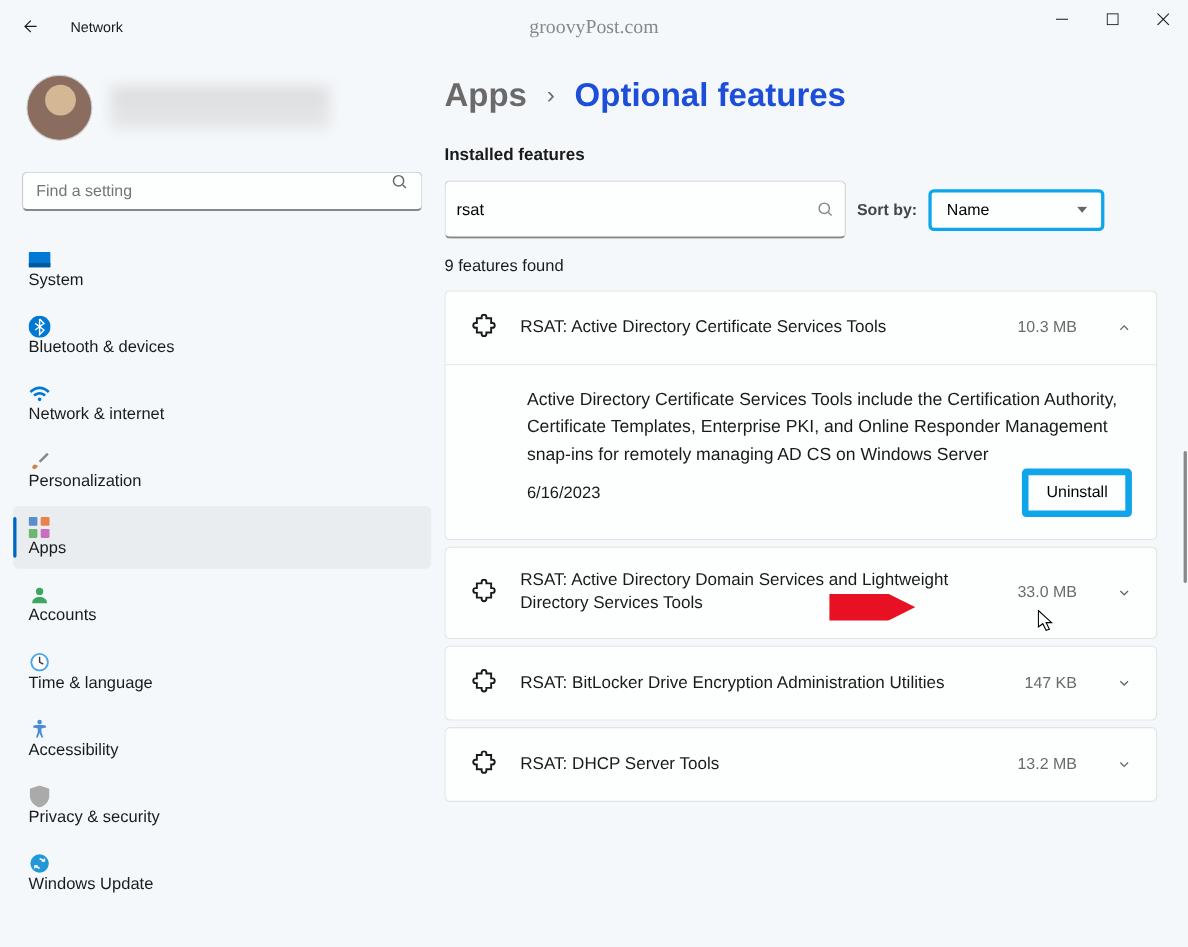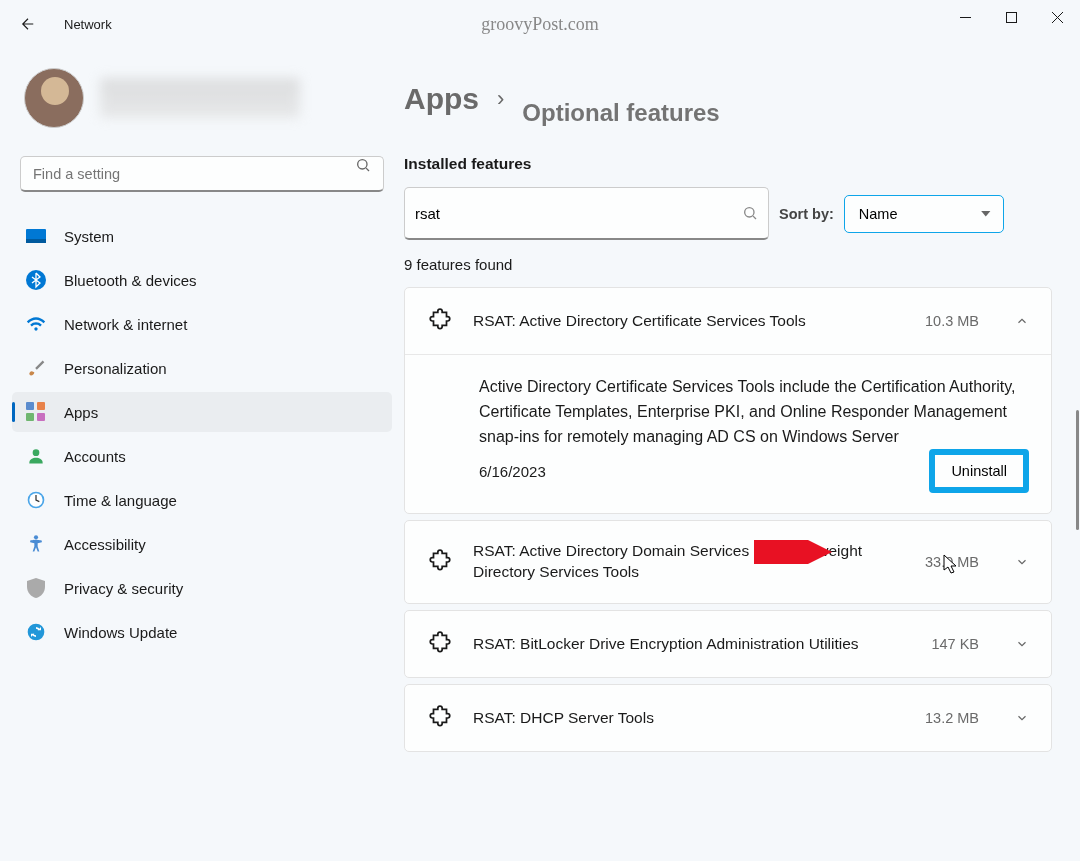--- a/index.html
+++ b/index.html
@@ -18,38 +18,38 @@
     .profile { display: flex; align-items: center; padding: 20px 12px 28px; gap: 16px; }
     .avatar { width: 60px; height: 60px; border-radius: 50%; background: #8a6d5e; border: 1px solid #ccc; position: relative; overflow: hidden; }
     .avatar::after { content: ''; position: absolute; width: 28px; height: 28px; background: #d4b896; border-radius: 50%; top: 8px; left: 16px; }
     .profile-text { filter: blur(6px); width: 200px; height: 40px; background: linear-gradient(#ccc, #ddd); opacity: 0.6; }
     
     .search-box { margin: 0 8px 24px; height: 36px; border: 1px solid #ccc; border-bottom: 2px solid #888; border-radius: 5px; background: #fdfefe; display: flex; padding: 0 12px; }
     .search-box input { flex: 1; border: none; outline: none; background: transparent; font-size: 14.5px; color: #666; }
     .search-icon-small { width: 16px; height: 16px; }
     
     .nav { padding: 0 0px; }
-    .nav-item { display: flex; align-items: center; padding: 10px 14px; border-radius: 5px; cursor: pointer; margin-bottom: 4px; gap: 18px; position: relative; }
+    .nav-item { display: flex; padding: 10px 14px; border-radius: 5px; cursor: pointer; margin-bottom: 4px; position: relative; flex-direction: column; }
     .nav-item.active { background: #eaedf0; }
     .nav-item.active::before { content: ''; position: absolute; left: 0; top: 10px; bottom: 10px; width: 3px; background: #0067c0; border-radius: 2px; }
     .nav-icon { width: 20px; height: 20px; display: flex; align-items: center; justify-content: center; flex-shrink: 0; }
     .nav-label { font-size: 15px; color: #1a1a1a; }
     
     .main { flex: 1; padding: 22px 28px 0 0; overflow-y: auto; position: relative; }
     .breadcrumb { display: flex; align-items: center; gap: 18px; margin-bottom: 28px; }
     .bc-parent { font-size: 30px; font-weight: 600; color: #6a6a6a; }
     .bc-sep { font-size: 22px; color: #6a6a6a; }
-    .bc-current { font-size: 24px; font-weight: 600; color: #737373; margin-top: 29px; }
+    .bc-current { font-size: 30px; font-weight: 600; color: #1d4ed8; }
     
     .section-title { font-size: 15.5px; font-weight: 600; color: #1a1a1a; margin-bottom: 14px; }
     .filter-row { display: flex; align-items: center; gap: 10px; margin-bottom: 16px; }
     .filter-input { flex: 0 0 365px; height: 53px; border: 1px solid #ccc; border-bottom: 2px solid #888; border-radius: 5px; background: #fdfefe; display: flex; align-items: center; padding: 0 10px; }
     .filter-input input { flex: 1; border: none; outline: none; background: transparent; font-size: 15px; }
     .sort-label { font-size: 14.5px; color: #444; font-weight: bold; }
-    .sort-select { height: 38px; border: 1px solid #0ea5e9; border-radius: 5px; background: #fdfefe; padding: 0 36px 0 14px; font-size: 14.5px; display: flex; align-items: center; position: relative; cursor: pointer; min-width: 160px; }
+    .sort-select { height: 38px; border: 3px solid #0ea5e9; border-radius: 5px; background: #fdfefe; padding: 0 36px 0 14px; font-size: 14.5px; display: flex; align-items: center; position: relative; cursor: pointer; min-width: 160px; }
     .sort-select::after { content: ''; position: absolute; right: 12px; width: 10px; height: 6px; background: #666; clip-path: polygon(0 0, 100% 0, 50% 100%); }
     
     .result-count { font-size: 15px; color: #1a1a1a; margin-bottom: 14px; }
     
     .feature-card { border: 1px solid #e3e3e3; background: #fdfefe; border-radius: 5px; margin-bottom: 6px; }
     .feature-header { display: flex; align-items: center; padding: 20px 22px; gap: 20px; cursor: pointer; }
     .puzzle-icon { width: 26px; height: 26px; flex-shrink: 0; }
     .feature-name { flex: 1; font-size: 15.5px; color: #1a1a1a; line-height: 1.35; }
     .feature-size { font-size: 14.5px; color: #6a6a6a; margin-right: 16px; }
     .chev { width: 14px; height: 14px; }

